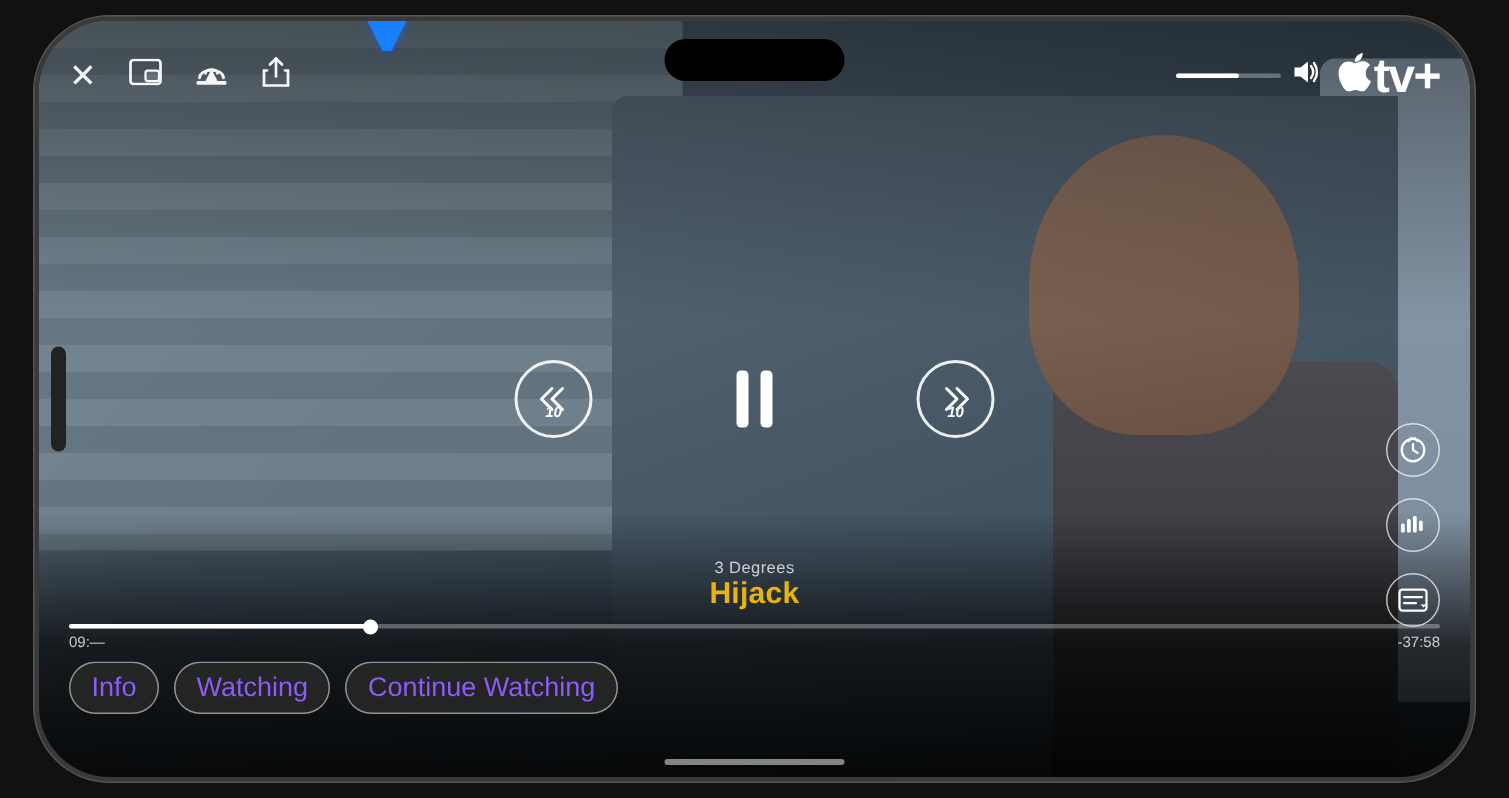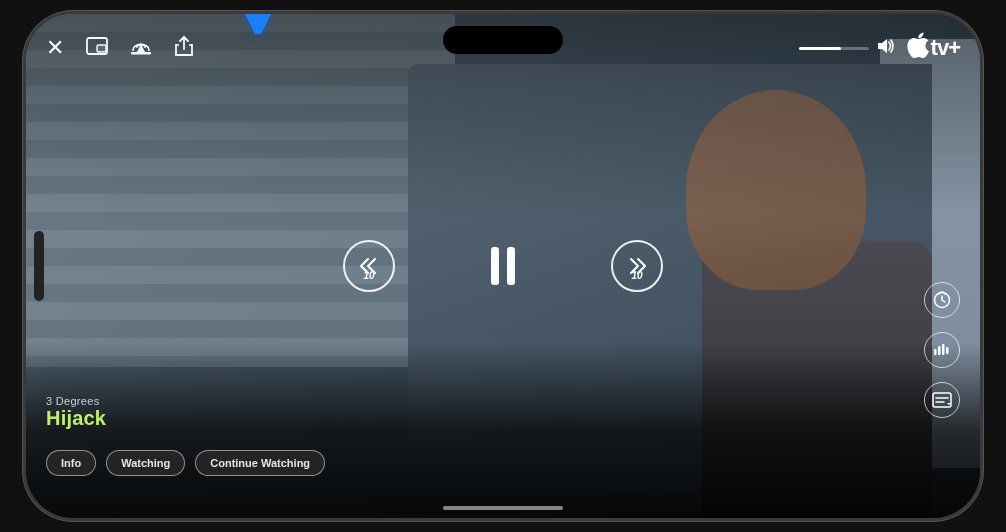--- a/index.html
+++ b/index.html
@@ -267,21 +267,21 @@
       gap: 2px;
     }
 
     .apple-icon {
       color: white;
       font-size: 22px;
     }
 
     .tv-plus-text {
       color: white;
-      font-size: 22px;
+      font-size: 32px;
       font-weight: 700;
       letter-spacing: -1px;
     }
 
     
     .center-controls {
       position: absolute;
       top: 50%;
       left: 50%;
       transform: translate(-50%, -50%);
@@ -331,35 +331,36 @@
       background: white;
       border-radius: 3px;
     }
 
     
     .bottom-controls {
       position: absolute;
       bottom: 80px;
       left: 20px;
       right: 20px;
+      text-align: center;
     }
 
     .show-info {
       margin-bottom: 8px;
     }
 
     .show-subtitle {
       color: rgba(255,255,255,0.75);
       font-size: 11px;
       font-weight: 400;
       letter-spacing: 0.3px;
     }
 
     .show-title {
-      color: #bef264;
+      color: #eab308;
       font-size: 20px;
       font-weight: 700;
       letter-spacing: 0.2px;
     }
 
     
     .progress-area {
       margin-bottom: 4px;
     }
 
@@ -434,23 +435,23 @@
       display: flex;
       gap: 10px;
       align-items: center;
     }
 
     .tag-btn {
       background: rgba(40,40,40,0.85);
       border: 1.5px solid rgba(255,255,255,0.5);
       border-radius: 20px;
       padding: 6px 14px;
-      color: #e5e5e5;
-      font-size: 11px;
-      font-weight: 700;
+      color: #8b5cf6;
+      font-size: 18px;
+      font-weight: 400;
       cursor: pointer;
       backdrop-filter: blur(8px);
     }
 
     
     .home-indicator {
       position: absolute;
       bottom: 8px;
       left: 50%;
       transform: translateX(-50%);
@@ -618,20 +619,30 @@
           </svg>
         </div>
       </div>
 
       <div class="bottom-controls">
         <div class="show-info">
           <div class="show-subtitle">3 Degrees</div>
           <div class="show-title">Hijack</div>
         </div>
 
+        <div class="progress-area">
+          <div class="progress-track">
+            <div class="progress-fill"></div>
+            <div class="progress-dot"></div>
+          </div>
+          <div class="time-row">
+            <span class="time-text">09:—</span>
+            <span class="time-text">-37:58</span>
+          </div>
+        </div>
       </div>
 
       <div class="tag-buttons">
         <button class="tag-btn">Info</button>
         <button class="tag-btn">Watching</button>
         <button class="tag-btn">Continue Watching</button>
       </div>
 
       <div class="home-indicator"></div>
 

